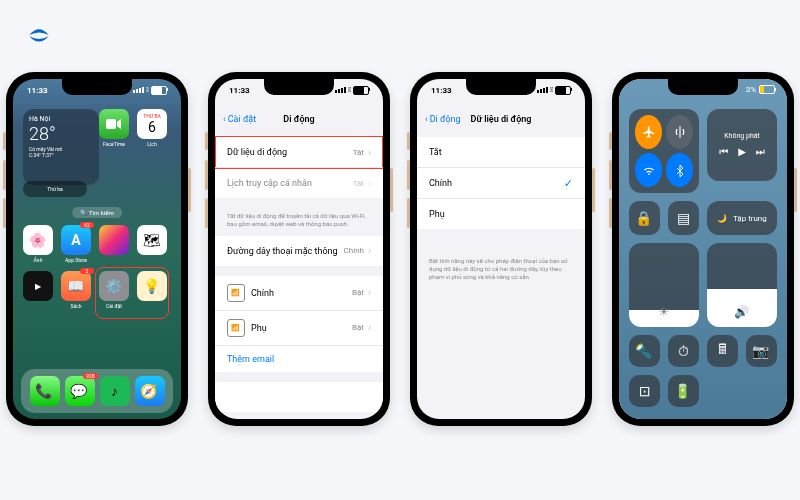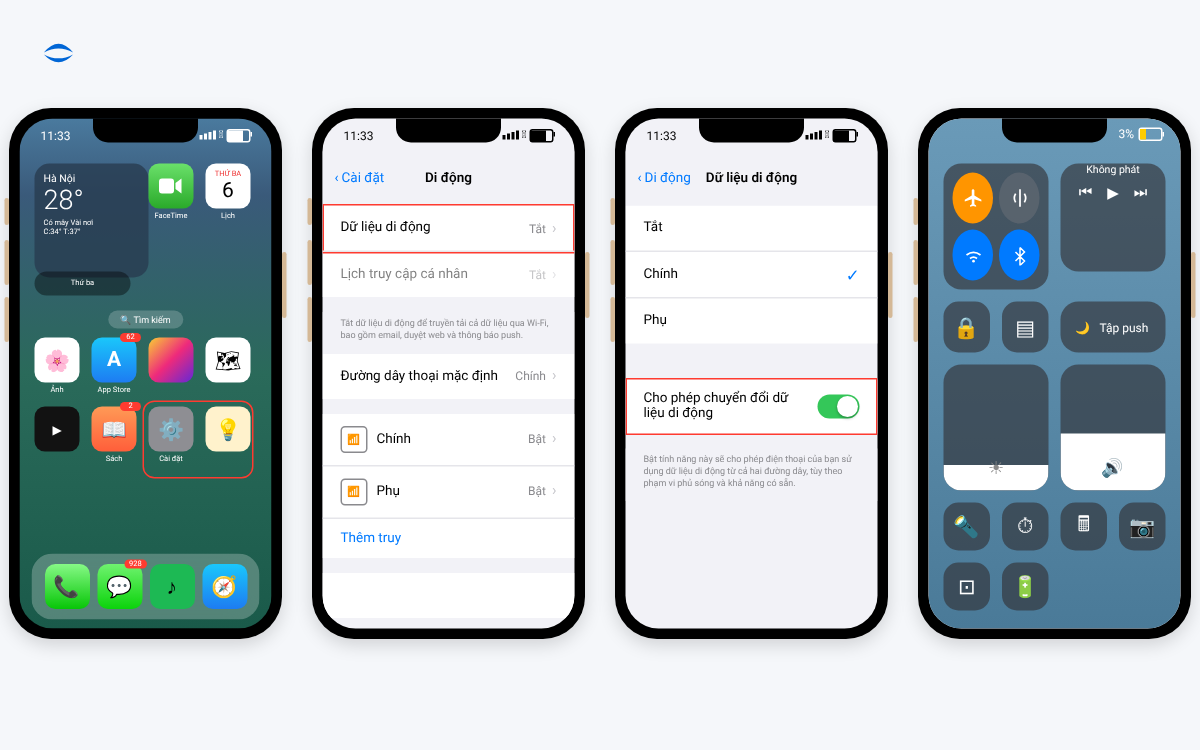--- a/index.html
+++ b/index.html
@@ -7,21 +7,21 @@
 .logo-swoosh{width:26px;height:26px}
 .phones{display:flex;justify-content:center;gap:20px;padding-top:72px}
 .phone{width:168px;height:340px;background:#000;border-radius:28px;padding:7px;position:relative;box-shadow:0 4px 12px rgba(0,0,0,0.15)}
 .phone::before{content:"";position:absolute;top:7px;left:50%;transform:translateX(-50%);width:70px;height:16px;background:#000;border-radius:0 0 10px 10px;z-index:10}
 .side-btn{position:absolute;background:#d4b896;border-radius:2px}
 .side-l1{left:-3px;top:60px;width:3px;height:18px}
 .side-l2{left:-3px;top:88px;width:3px;height:30px}
 .side-l3{left:-3px;top:126px;width:3px;height:30px}
 .side-r{right:-3px;top:96px;width:3px;height:44px}
 .screen{width:100%;height:100%;border-radius:22px;overflow:hidden;position:relative;background:#f2f2f7}
-.status-bar{position:absolute;top:0;left:0;right:0;height:22px;display:flex;justify-content:space-between;align-items:center;padding:0 14px;font-size:8px;font-weight:400;z-index:20}
+.status-bar{position:absolute;top:0;left:0;right:0;height:22px;display:flex;justify-content:space-between;align-items:center;padding:0 14px;font-size:8px;font-weight:700;z-index:20}
 .status-bar.light{color:#fff}
 .status-bar.dark{color:#000}
 .status-icons{display:flex;gap:2px;align-items:center}
 .sig{display:flex;gap:1px;align-items:flex-end}
 .sig span{width:2px;background:currentColor}
 .batt{width:14px;height:7px;border:1px solid currentColor;border-radius:2px;position:relative}
 .batt::after{content:"";position:absolute;right:-2px;top:1.5px;width:1px;height:3px;background:currentColor}
 .batt-fill{height:100%;width:70%;background:currentColor}
 
 
@@ -70,21 +70,21 @@
 
 .cc{height:100%;background:linear-gradient(180deg,#6a9ab8 0%,#4a7a98 100%);position:relative}
 .cc-status{position:absolute;top:6px;right:12px;font-size:8px;color:#fff;display:flex;align-items:center;gap:3px}
 .cc-grid{position:absolute;top:30px;left:10px;right:10px;display:grid;grid-template-columns:1fr 1fr;gap:8px}
 .cc-tile{background:rgba(50,50,55,0.65);border-radius:12px;position:relative}
 .cc-conn{height:72px;display:grid;grid-template-columns:1fr 1fr;grid-template-rows:1fr 1fr;padding:6px;gap:4px}
 .cc-btn{border-radius:50%;display:flex;align-items:center;justify-content:center}
 .cc-btn.active{background:#ff9500}
 .cc-btn.blue{background:#007aff}
 .cc-btn.grey{background:rgba(120,120,128,0.4)}
-.cc-media{height:72px;display:flex;flex-direction:column;align-items:center;justify-content:flex-start;gap:6px;color:#fff;font-size:7px}
+.cc-media{height:72px;display:flex;flex-direction:column;align-items:center;justify-content:center;gap:6px;color:#fff;font-size:7px}
 .media-ctrl{display:flex;gap:10px;font-size:10px}
 .cc-2btn{height:34px;display:flex;gap:8px}
 .cc-sm{flex:1;background:rgba(50,50,55,0.65);border-radius:10px;display:flex;align-items:center;justify-content:center;color:#fff;font-size:14px}
 .cc-focus{height:34px;display:flex;align-items:center;gap:6px;padding:0 10px;color:#fff;font-size:8px}
 .cc-slider{height:84px;background:rgba(50,50,55,0.65);border-radius:12px;position:relative;display:flex;align-items:flex-end;justify-content:center;overflow:hidden}
 .cc-slider-fill{width:100%;background:#fff}
 .cc-slider-icon{position:absolute;bottom:8px;color:#888;font-size:12px}
 .cc-bottom{display:grid;grid-template-columns:repeat(4,1fr);gap:8px;grid-column:1/3}
 .cc-bottom .cc-sm{height:32px;border-radius:10px}
 svg{display:block}
@@ -216,21 +216,21 @@
         <span class="row-l">Lịch truy cập cá nhân</span>
         <span class="row-r">
               <span>Tắt</span>
               <span class="chev">›</span>
             </span>
       </div>
     </div>
     <div class="desc">Tắt dữ liệu di động để truyền tải cả dữ liệu qua Wi-Fi, bao gồm email, duyệt web và thông báo push.</div>
     <div class="list">
       <div class="row">
-        <span class="row-l">Đường dây thoại mặc định</span>
+        <span class="row-l">Đường dây thoại mặc thông</span>
         <span class="row-r">
               <span>Chính</span>
               <span class="chev">›</span>
             </span>
       </div>
     </div>
     <div class="list">
       <div class="row">
         <span class="row-l">
               <span class="row-icon" style="border:1px solid #8a8a8e;border-radius:3px;font-size:7px">📶</span>
@@ -244,21 +244,21 @@
       <div class="row">
         <span class="row-l">
               <span class="row-icon" style="border:1px solid #8a8a8e;border-radius:3px;font-size:7px">📶</span>
               <span>Phụ</span>
             </span>
         <span class="row-r">
               <span>Bật</span>
               <span class="chev">›</span>
             </span>
       </div>
-      <div class="link-row">Thêm truy</div>
+      <div class="link-row">Thêm email</div>
     </div>
     <div class="list">
       <div class="row">
         
         
       </div>
 
     </div>
   </div>
 </div>
@@ -297,27 +297,20 @@
       </div>
       <div class="row">
         <span class="row-l">Chính</span>
         <span class="check">✓</span>
       </div>
       <div class="row">
         <span class="row-l">Phụ</span>
       </div>
     </div>
     <div style="height:14px"></div>
-    <div class="list" style="position:relative">
-      <div class="hl-red" style="top:-1px;left:0;right:0;bottom:-1px"></div>
-      <div class="row">
-        <span class="row-l" style="max-width:100px">Cho phép chuyển đổi dữ liệu di động</span>
-        <div class="toggle on"></div>
-      </div>
-    </div>
     <div class="desc">Bật tính năng này sẽ cho phép điện thoại của bạn sử dụng dữ liệu di động từ cả hai đường dây, tùy theo phạm vi phủ sóng và khả năng có sẵn.</div>
   </div>
 </div>
 
 <div class="phone">
   <div class="side-btn side-l1"></div>
       <div class="side-btn side-l2"></div>
       <div class="side-btn side-l3"></div>
       <div class="side-btn side-r"></div>
   <div class="screen">
@@ -363,21 +356,21 @@
         <div class="cc-2btn" style="grid-column:1">
           <div class="cc-sm">
                 <span>🔒</span>
               </div>
           <div class="cc-sm">
                 <span>▤</span>
               </div>
         </div>
         <div class="cc-tile cc-focus" style="grid-column:2">
           <span>🌙</span>
-              <span>Tập push</span>
+              <span>Tập trung</span>
         </div>
         <div class="cc-slider">
           <div class="cc-slider-fill" style="height:20%"></div>
           <span class="cc-slider-icon">☀</span>
         </div>
         <div class="cc-slider">
           <div class="cc-slider-fill" style="height:45%"></div>
           <span class="cc-slider-icon">🔊</span>
         </div>
         <div class="cc-bottom">

